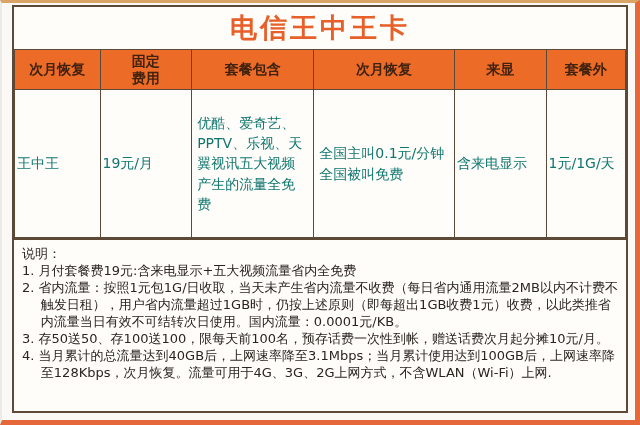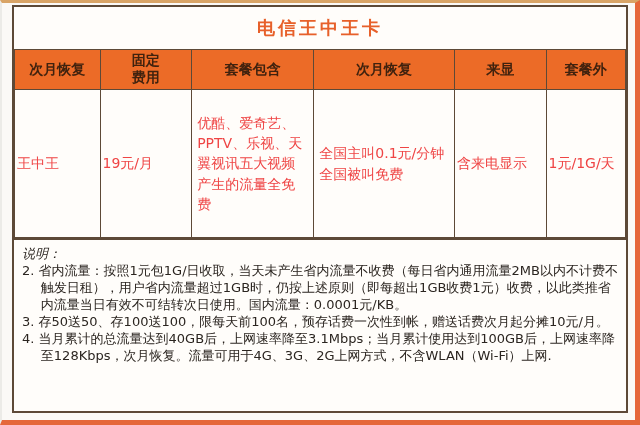--- a/index.html
+++ b/index.html
@@ -21,21 +21,21 @@
     width: 616px; height: 408px;
     box-sizing: border-box;
     border: 2px solid #5d4937;
     background: #fffdfa;
   }
   .title-bar {
     height: 42px;
     line-height: 42px;
     text-align: center;
     color: #e7602a;
-    font-size: 18px;
+    font-size: 27px;
     font-weight: bold;
     letter-spacing: 3px;
     background: #fffdfa;
   }
   table.plan-table {
     width: 100%;
     border-collapse: collapse;
     table-layout: fixed;
   }
   .plan-table th, .plan-table td {
@@ -49,38 +49,38 @@
     font-weight: bold;
     height: 40px;
     white-space: pre-line;
     line-height: 1.15;
     text-align: center;
     padding: 0 2px;
   }
   .plan-table td {
     height: 148px;
     font-size: 14px;
-    color: #ef4444;
+    color: #0f766e;
     vertical-align: middle;
     background: #fffdfa;
   }
-  .col1 { width: 14%; } .col2 { width: 15%; font-family: Liberation Serif, serif; } .col3 { width: 20%; }
+  .col1 { width: 14%; } .col2 { width: 15%; } .col3 { width: 20%; }
   .col4 { width: 23%; } .col5 { width: 15%; } .col6 { width: 13%; }
   td.center { text-align: left; padding: 0 2px; }
   td.includes { text-align: left; padding: 0 5px; line-height: 1.45; }
   td.voice { text-align: left; padding: 12px 5px; line-height: 1.5; white-space: pre-line; }
   .notes {
     border-top: 2px solid #5d4937;
     padding: 5px 8px 0 8px;
     font-size: 13px;
     line-height: 17px;
     color: #2b2520;
     background: #fffdfa;
   }
-  .notes-heading { font-weight: normal; font-style: italic; }
+  .notes-heading { font-weight: normal; }
   .note-item {
     padding-left: 1.45em;
     text-indent: -1.45em;
   }
 </style>
 </head>
 <body>
 
 <div class="sheet">
 
@@ -106,18 +106,19 @@
         <td class="voice">全国主叫0.1元/分钟
 全国被叫免费</td>
         <td class="center">含来电显示</td>
         <td class="center">1元/1G/天</td>
       </tr>
     </tbody>
   </table>
 
   <div class="notes">
     <div class="notes-heading">说明：</div>
+    <div class="note-item">1. 月付套餐费19元:含来电显示+五大视频流量省内全免费</div>
     <div class="note-item">2. 省内流量：按照1元包1G/日收取，当天未产生省内流量不收费（每日省内通用流量2MB以内不计费不触发日租），用户省内流量超过1GB时，仍按上述原则（即每超出1GB收费1元）收费，以此类推省内流量当日有效不可结转次日使用。国内流量：0.0001元/KB。</div>
     <div class="note-item">3. 存50送50、存100送100，限每天前100名，预存话费一次性到帐，赠送话费次月起分摊10元/月。</div>
     <div class="note-item">4. 当月累计的总流量达到40GB后，上网速率降至3.1Mbps；当月累计使用达到100GB后，上网速率降至128Kbps，次月恢复。流量可用于4G、3G、2G上网方式，不含WLAN（Wi-Fi）上网.</div>
   </div>
 
 </div>
 
 </body></html>

